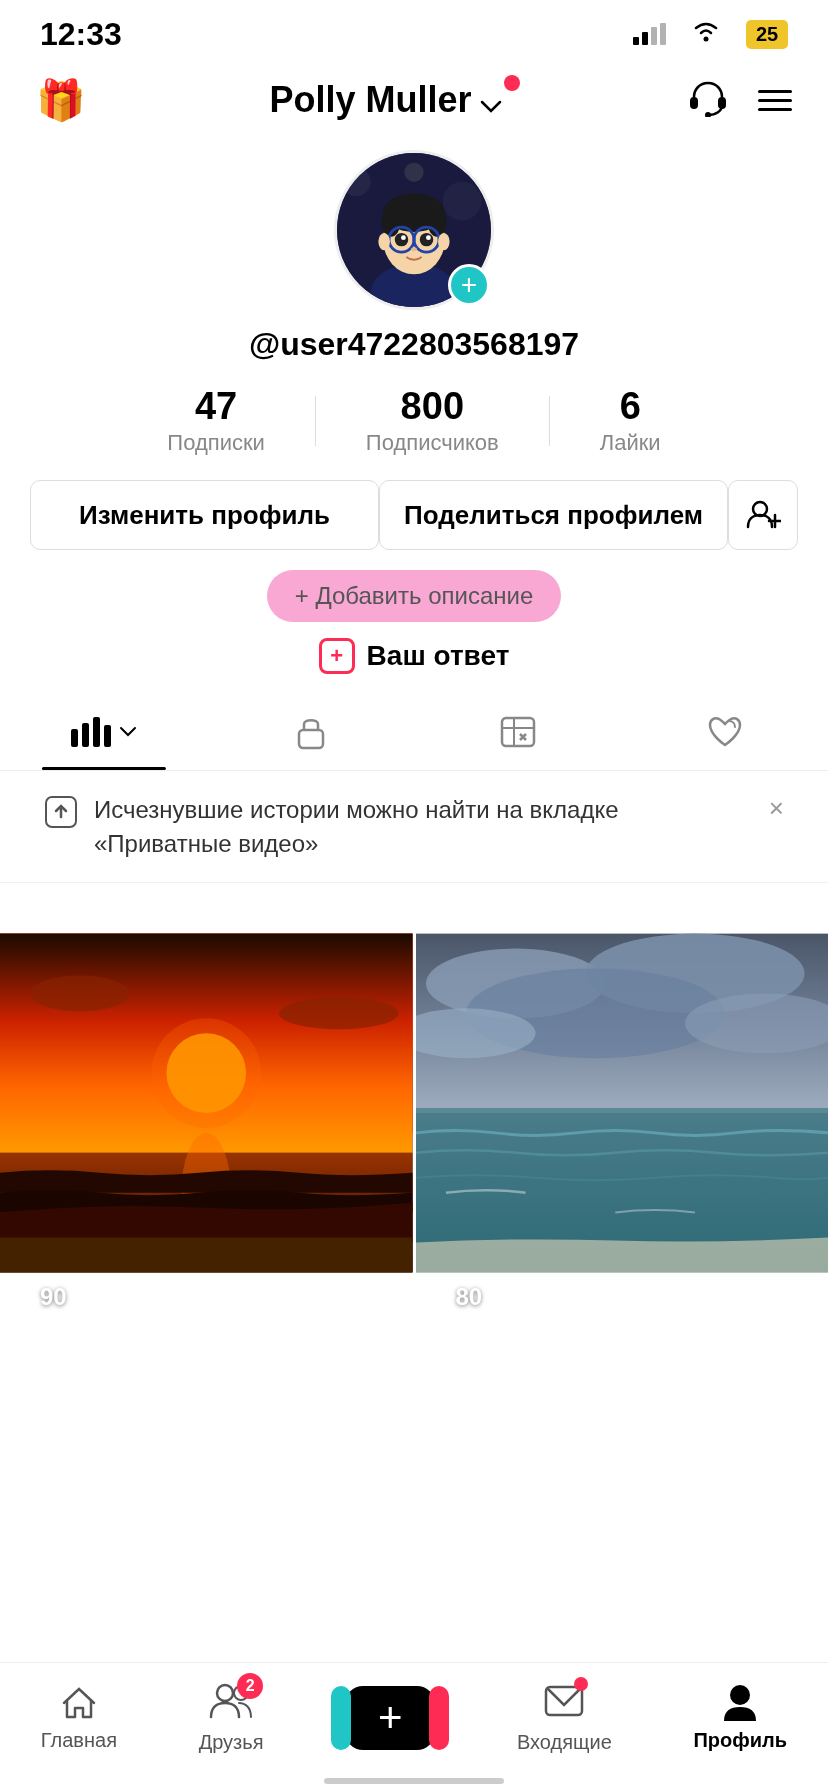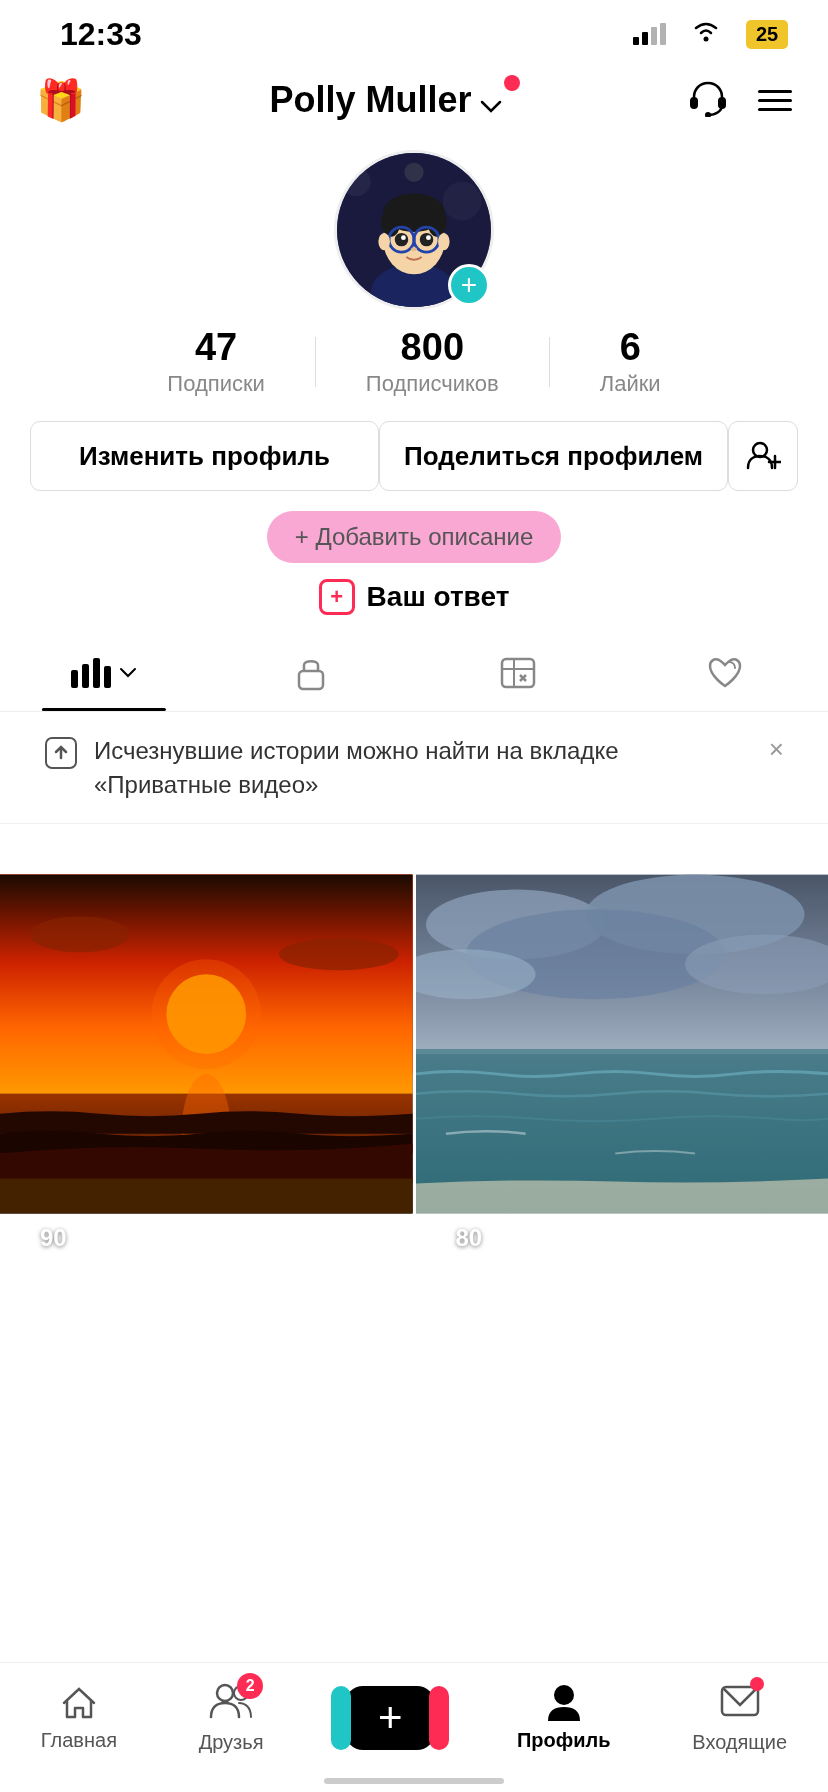--- a/index.html
+++ b/index.html
@@ -18,21 +18,20 @@
       display: flex;
       justify-content: space-between;
       align-items: center;
       padding: 18px 40px 10px 40px;
       height: 60px;
     }
     .status-time {
       font-size: 32px;
       font-weight: 600;
       color: #000;
-      margin-left: 20px;
     }
     .status-icons {
       display: flex;
       align-items: center;
       gap: 26px;
     }
     .signal-bars {
       display: flex;
       align-items: flex-end;
       gap: 3px;
@@ -566,20 +565,21 @@
 
         <ellipse cx="49" cy="92" rx="6" ry="9" fill="#f5d5a8"></ellipse>
         <ellipse cx="111" cy="92" rx="6" ry="9" fill="#f5d5a8"></ellipse>
       </svg>
     </div>
     <div class="avatar-add-btn">
       <span>+</span>
     </div>
   </div>
 
+  <div class="username">@user4722803568197</div>
 
   <div class="stats-row">
     <div class="stat-item">
       <span class="stat-number">47</span>
       <span class="stat-label">Подписки</span>
     </div>
     <div class="stat-divider"></div>
     <div class="stat-item">
       <span class="stat-number">800</span>
       <span class="stat-label">Подписчиков</span>
@@ -778,33 +778,33 @@
     </div>
     <span class="nav-label">Друзья</span>
   </div>
 
   <div class="nav-item">
     <div class="nav-plus-btn">
       <span class="nav-plus-symbol">+</span>
     </div>
   </div>
 
-  <div class="nav-item active">
-    <svg width="36" height="40" viewBox="0 0 36 40" fill="none">
-      <circle cx="18" cy="12" r="10" fill="#000"></circle>
-      <path d="M2 38 C2 28 8 24 18 24 C28 24 34 28 34 38" fill="#000"></path>
-    </svg>
-    <span class="nav-label" style="color:#000; font-weight:600;">Профиль</span>
-  </div>
-
   <div class="nav-item">
     <div style="position:relative;">
       <svg width="40" height="40" viewBox="0 0 40 40" fill="none">
         <path d="M4 8 L20 24 L36 8" fill="none" stroke="#555" stroke-width="2.5" stroke-linecap="round"></path>
         <rect x="2" y="6" width="36" height="28" rx="4" stroke="#555" stroke-width="2.5" fill="none"></rect>
       </svg>
       <div style="position:absolute; top:-4px; right:-4px; width:14px; height:14px; background:#fe2c55; border-radius:50%;"></div>
     </div>
     <span class="nav-label">Входящие</span>
   </div>
+
+  <div class="nav-item active">
+    <svg width="36" height="40" viewBox="0 0 36 40" fill="none">
+      <circle cx="18" cy="12" r="10" fill="#000"></circle>
+      <path d="M2 38 C2 28 8 24 18 24 C28 24 34 28 34 38" fill="#000"></path>
+    </svg>
+    <span class="nav-label" style="color:#000; font-weight:600;">Профиль</span>
+  </div>
 </div>
 
 <div class="home-indicator"></div>
 
 </body></html>

